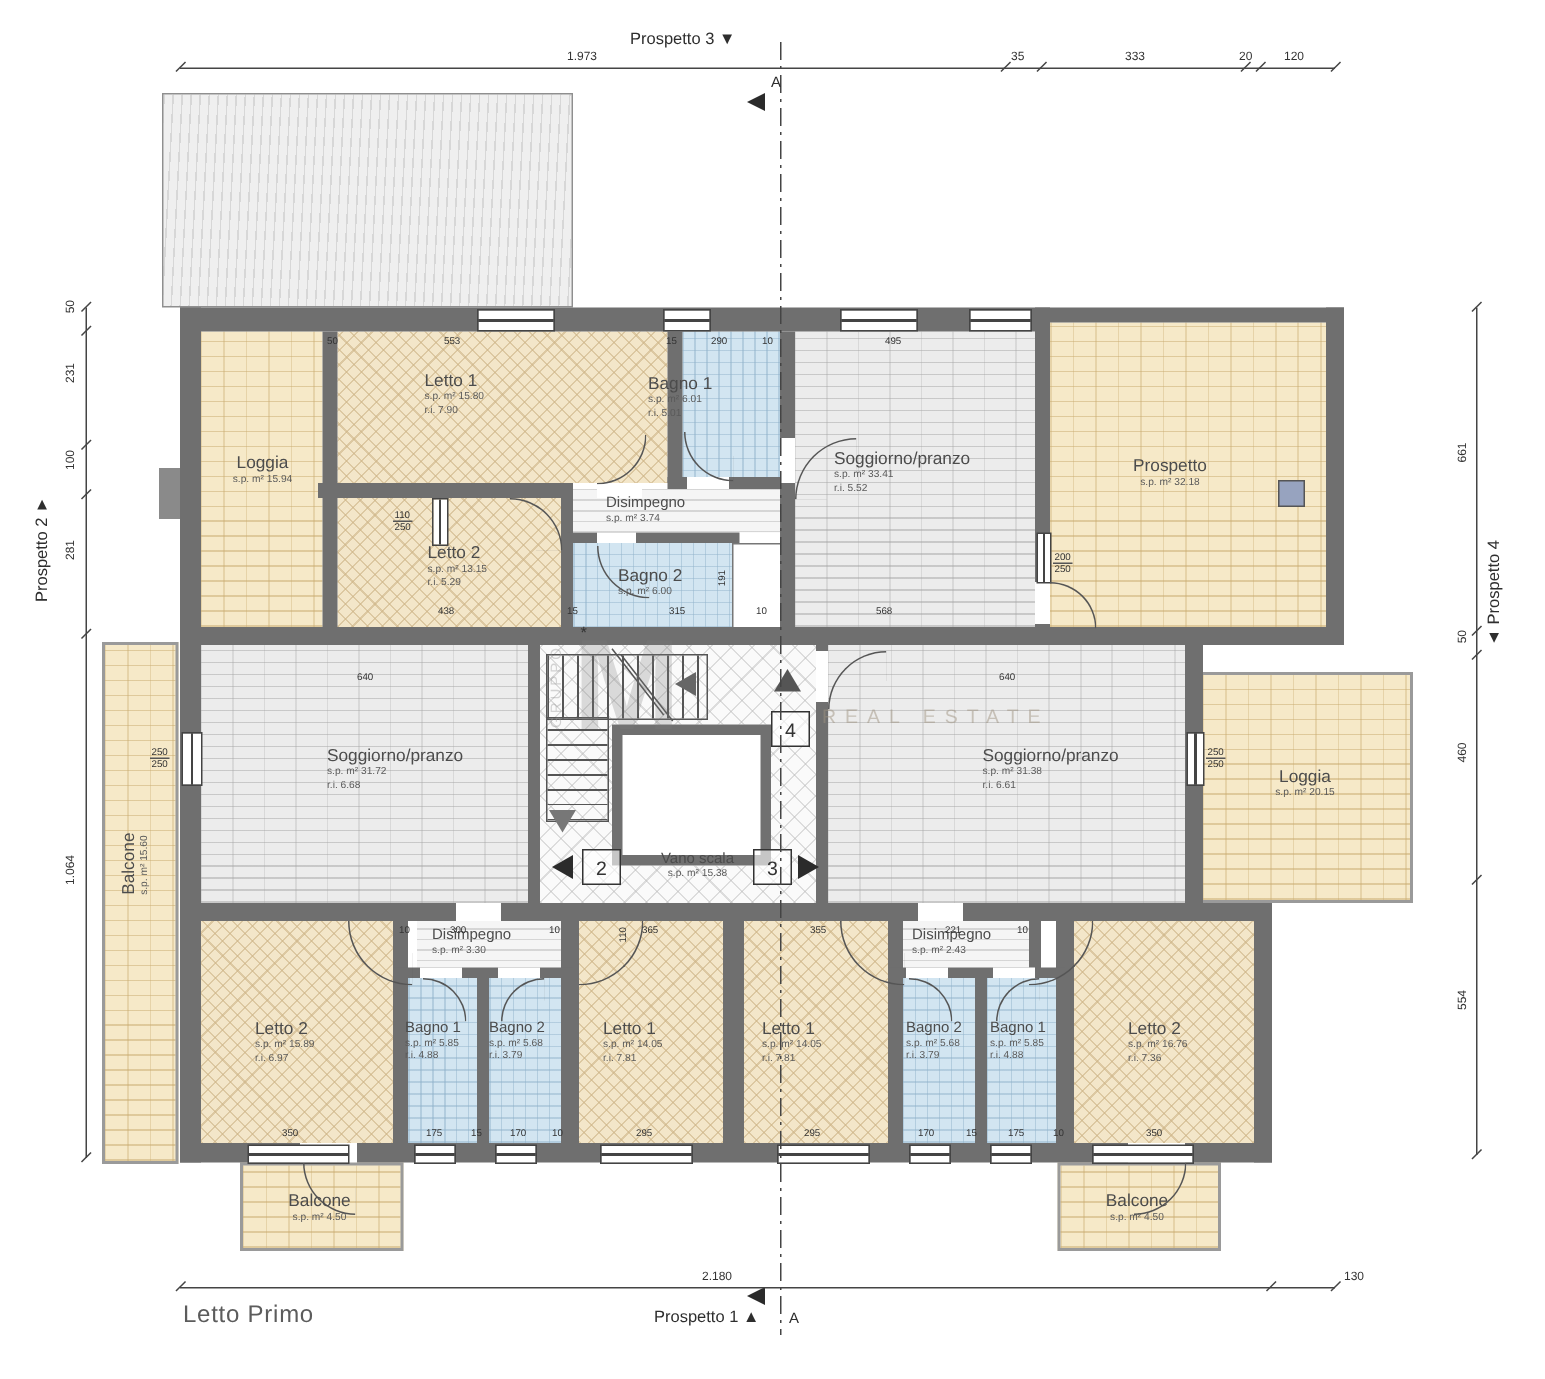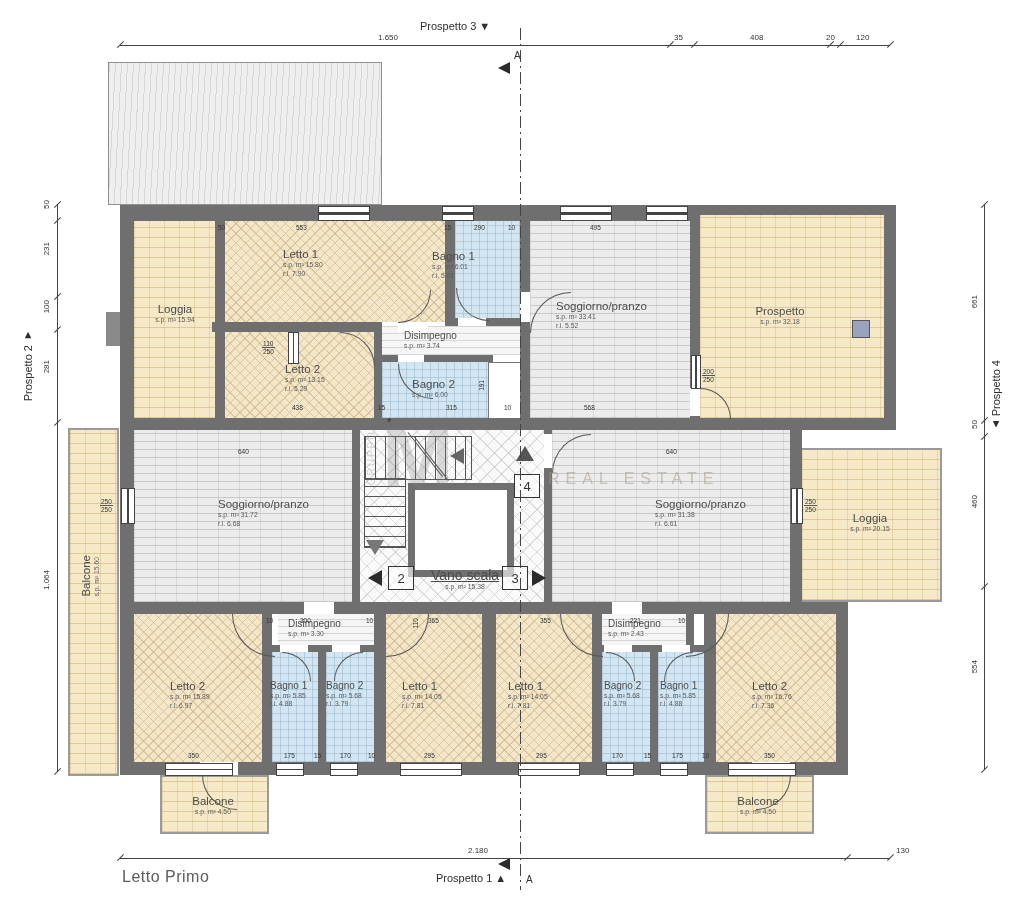--- a/index.html
+++ b/index.html
@@ -69,21 +69,21 @@
   .msq{width:24px;height:22px;border:1.5px solid #333;background:rgba(255,255,255,.6);
        display:flex;align-items:center;justify-content:center;font-size:13px;color:#333;}
   
   .dashdot{width:1px;background:repeating-linear-gradient(to bottom,#444 0 12px,transparent 12px 16px,#444 16px 18px,transparent 18px 22px);}
   
   .treadsh{background:repeating-linear-gradient(90deg,#555 0 1px,transparent 1px 10px);border:1px solid #555;}
   .treadsv{background:repeating-linear-gradient(0deg,#555 0 1px,transparent 1px 10px);border:1px solid #555;}
   .lift{border:7px solid #707070;background:#fff;}
   
   .wmBig{font-size:86px;font-weight:bold;color:rgba(125,125,125,.26);letter-spacing:2px;}
-  .wmSub{font-size:16px;letter-spacing:6px;color:rgba(160,148,130,.5);}
+  .wmSub{font-size:13px;letter-spacing:6px;color:rgba(160,148,130,.5);}
   .wmSide{font-size:10px;letter-spacing:2px;color:rgba(150,150,150,.4);}
   .title{font-size:16px;color:#5c5c5c;letter-spacing:.5px;}
 </style>
 </head>
 <body>
 
 <div class="plan">
 
   <div class="abs roof" style="left:108px;top:62px;width:272px;height:141px;"></div>
 
@@ -260,21 +260,21 @@
   <div class="abs rlabel rot" style="left:80px;top:555px;">
     <span class="nm">Balcone</span>
     <span class="sub">s.p. m² 15.60</span>
   </div>
   <div class="abs rlabel" style="left:218px;top:498px;width:90px;">
     <span class="nm">Soggiorno/pranzo</span>
     <span class="sub">s.p. m² 31.72</span>
     <span class="sub">r.i. 6.68</span>
   </div>
   <div class="abs rlabel ctr" style="left:420px;top:567px;width:90px;">
-    <span class="nm" style="font-size:14px;text-decoration:underline;">Vano scala</span>
+    <span class="nm" style="font-size:10px;">Vano scala</span>
     <span class="sub">s.p. m² 15.38</span>
   </div>
   <div class="abs rlabel" style="left:655px;top:498px;width:90px;">
     <span class="nm">Soggiorno/pranzo</span>
     <span class="sub">s.p. m² 31.38</span>
     <span class="sub">r.i. 6.61</span>
   </div>
   <div class="abs rlabel ctr" style="left:835px;top:512px;width:70px;">
     <span class="nm">Loggia</span>
     <span class="sub">s.p. m² 20.15</span>
@@ -398,23 +398,23 @@
   <div class="abs seclab" style="left:526px;top:874px;">A</div>
 
   <div class="abs proslab" style="left:420px;top:20px;">Prospetto 3 ▼</div>
   <div class="abs dline" style="left:120px;top:45px;width:770px;height:1px;"></div>
   <div class="abs tk" style="left:116px;top:44px;"></div>
     <div class="abs tk" style="left:666px;top:44px;"></div>
   <div class="abs tk" style="left:690px;top:44px;"></div>
     <div class="abs tk" style="left:826px;top:44px;"></div>
   <div class="abs tk" style="left:836px;top:44px;"></div>
     <div class="abs tk" style="left:886px;top:44px;"></div>
-  <span class="abs dimlab" style="left:378px;top:33px;">1.650</span>
+  <span class="abs dimlab" style="left:378px;top:33px;">1.973</span>
   <span class="abs dimlab" style="left:674px;top:33px;">35</span>
-  <span class="abs dimlab" style="left:750px;top:33px;">408</span>
+  <span class="abs dimlab" style="left:750px;top:33px;">333</span>
   <span class="abs dimlab" style="left:826px;top:33px;">20</span>
   <span class="abs dimlab" style="left:856px;top:33px;">120</span>
 
   <div class="abs dline" style="left:120px;top:858px;width:770px;height:1px;"></div>
   <div class="abs tk" style="left:116px;top:857px;"></div>
     <div class="abs tk" style="left:843px;top:857px;"></div>
   <div class="abs tk" style="left:886px;top:857px;"></div>
   <span class="abs dimlab" style="left:468px;top:846px;">2.180</span>
   <span class="abs dimlab" style="left:896px;top:846px;">130</span>
   <div class="abs proslab" style="left:436px;top:872px;">Prospetto 1 ▲</div>

